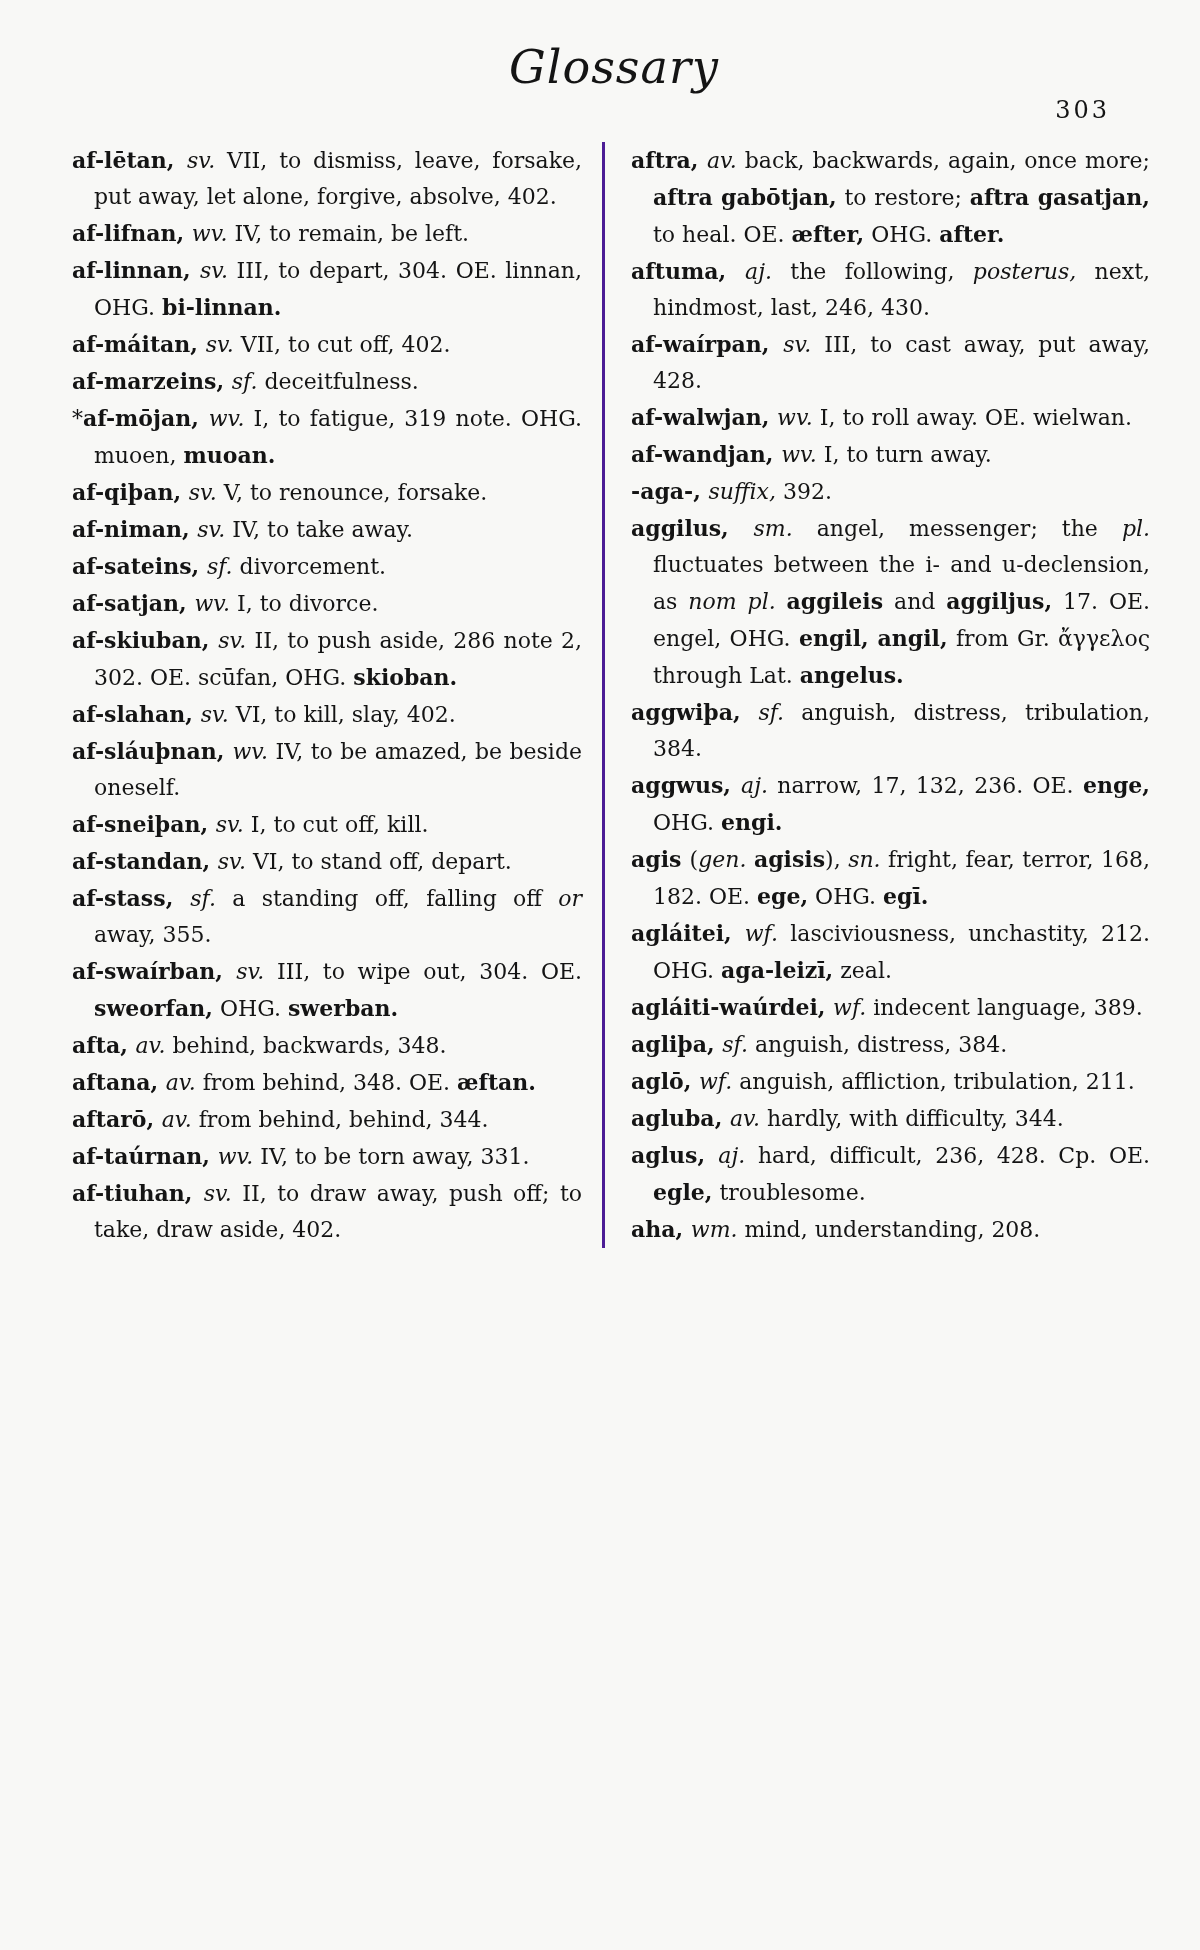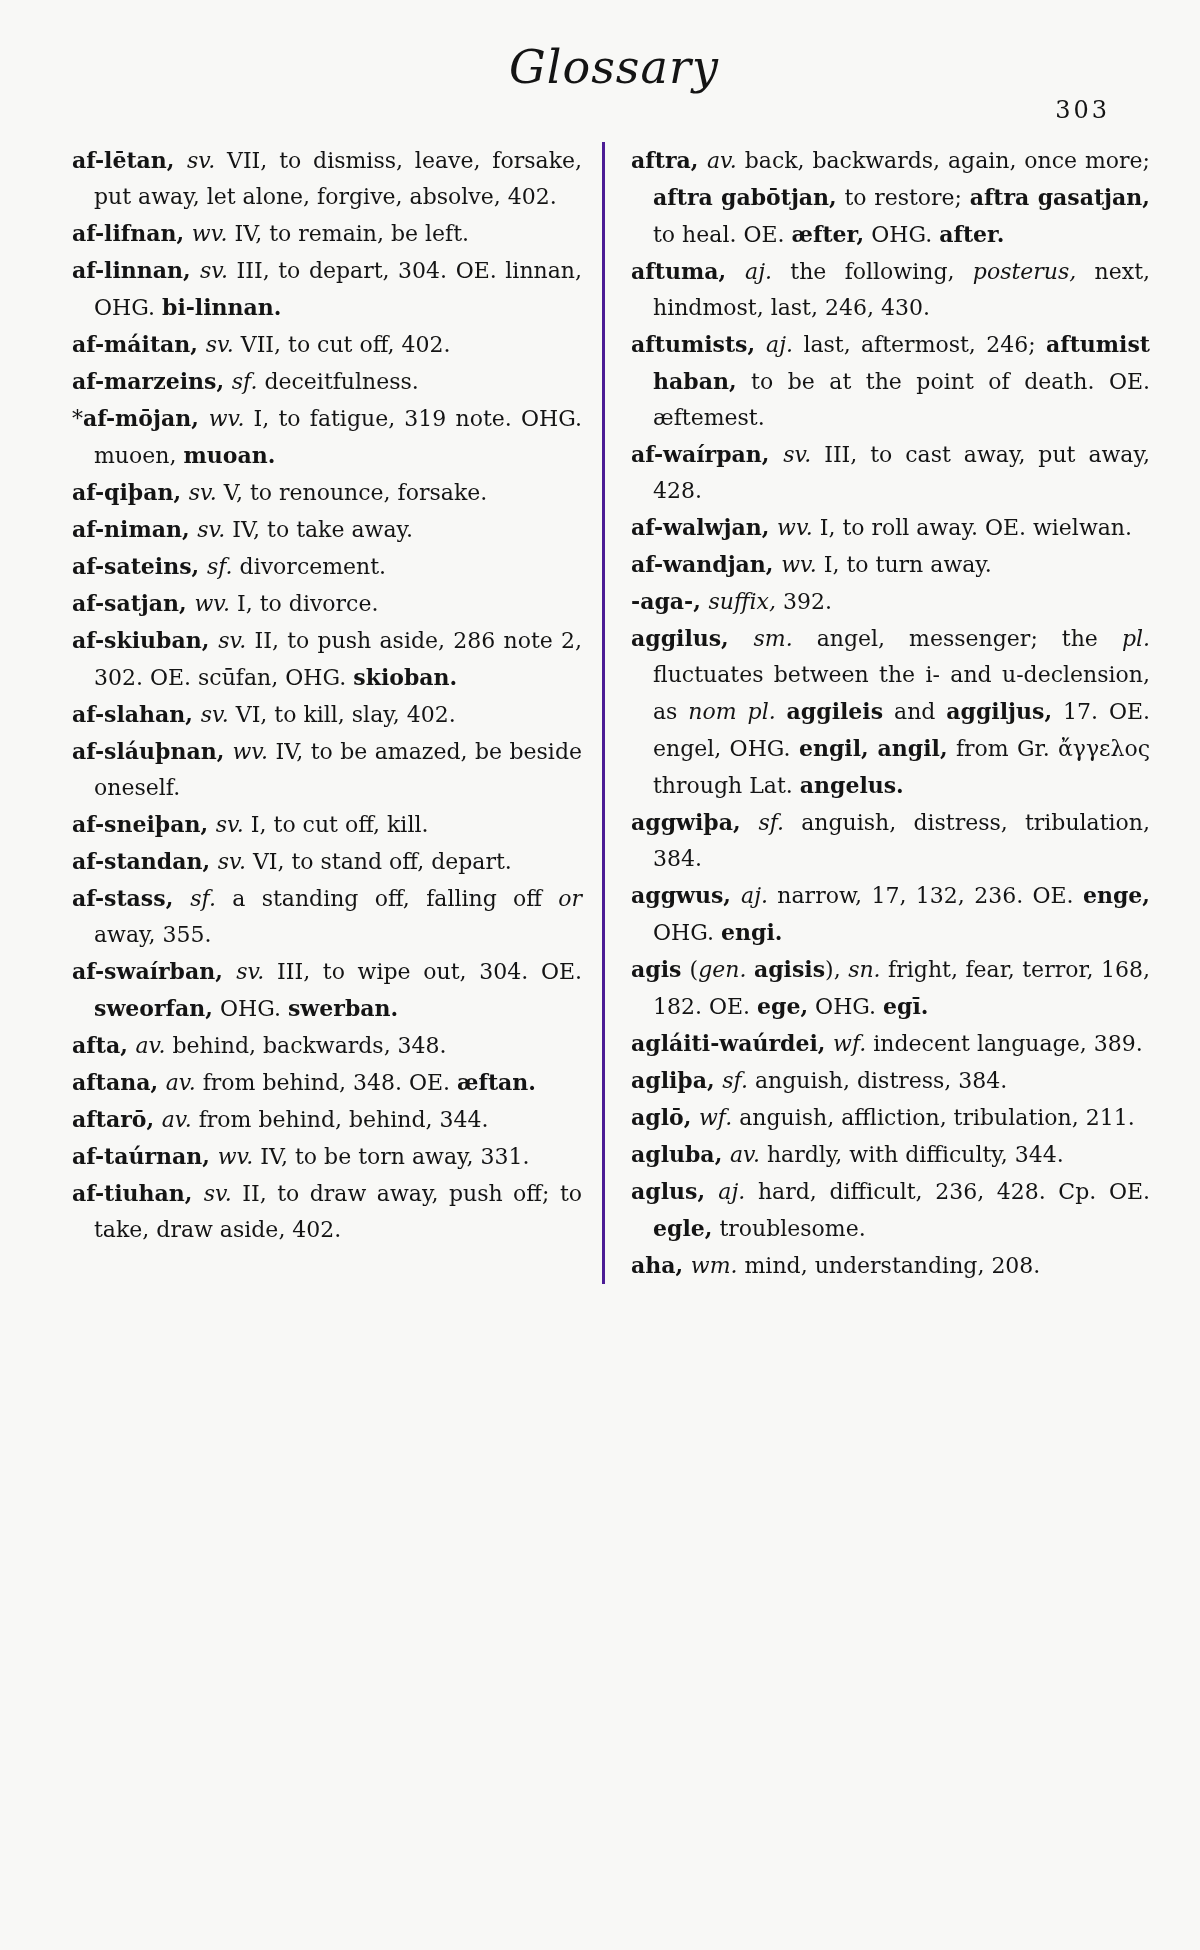--- a/index.html
+++ b/index.html
@@ -102,29 +102,29 @@
         <p class="entry"><span class="run-b">af-swaírban, </span><span class="run-i">sv.</span><span class="run-r"> III, to wipe out, 304. OE. </span><span class="run-b">sweorfan,</span><span class="run-r"> OHG. </span><span class="run-b">swerban.</span></p>
         <p class="entry"><span class="run-b">afta, </span><span class="run-i">av.</span><span class="run-r"> behind, backwards, 348.</span></p>
         <p class="entry"><span class="run-b">aftana, </span><span class="run-i">av.</span><span class="run-r"> from behind, 348. OE. </span><span class="run-b">æftan.</span></p>
         <p class="entry"><span class="run-b">aftarō, </span><span class="run-i">av.</span><span class="run-r"> from behind, behind, 344.</span></p>
         <p class="entry"><span class="run-b">af-taúrnan, </span><span class="run-i">wv.</span><span class="run-r"> IV, to be torn away, 331.</span></p>
         <p class="entry"><span class="run-b">af-tiuhan, </span><span class="run-i">sv.</span><span class="run-r"> II, to draw away, push off; to take, draw aside, 402.</span></p>
       </div>
     <div class="col col-right">
         <p class="entry"><span class="run-b">aftra, </span><span class="run-i">av.</span><span class="run-r"> back, backwards, again, once more; </span><span class="run-b">aftra gabōtjan,</span><span class="run-r"> to restore; </span><span class="run-b">aftra gasatjan,</span><span class="run-r"> to heal. OE. </span><span class="run-b">æfter,</span><span class="run-r"> OHG. </span><span class="run-b">after.</span></p>
         <p class="entry"><span class="run-b">aftuma, </span><span class="run-i">aj.</span><span class="run-r"> the following, </span><span class="run-i">posterus,</span><span class="run-r"> next, hindmost, last, 246, 430.</span></p>
-        <p class="entry"><span class="run-b">aftumists, </span><span class="run-i">aj.</span><span class="run-r"> last, aftermost, 246; </span><span class="run-b">aftumist haban,</span><span class="run-r"> to be at the point of death. OE. æftemest.</span></p>
         <p class="entry"><span class="run-b">af-waírpan, </span><span class="run-i">sv.</span><span class="run-r"> III, to cast away, put away, 428.</span></p>
         <p class="entry"><span class="run-b">af-walwjan, </span><span class="run-i">wv.</span><span class="run-r"> I, to roll away. OE. wielwan.</span></p>
         <p class="entry"><span class="run-b">af-wandjan, </span><span class="run-i">wv.</span><span class="run-r"> I, to turn away.</span></p>
         <p class="entry"><span class="run-b">-aga-, </span><span class="run-i">suffix,</span><span class="run-r"> 392.</span></p>
         <p class="entry"><span class="run-b">aggilus, </span><span class="run-i">sm.</span><span class="run-r"> angel, messenger; the </span><span class="run-i">pl.</span><span class="run-r"> fluctuates between the i- and u-declension, as </span><span class="run-i">nom pl.</span><span class="run-r"> </span><span class="run-b">aggileis</span><span class="run-r"> and </span><span class="run-b">aggiljus,</span><span class="run-r"> 17. OE. engel, OHG. </span><span class="run-b">engil, angil,</span><span class="run-r"> from Gr. ἄγγελος through Lat. </span><span class="run-b">angelus.</span></p>
         <p class="entry"><span class="run-b">aggwiþa, </span><span class="run-i">sf.</span><span class="run-r"> anguish, distress, tribulation, 384.</span></p>
         <p class="entry"><span class="run-b">aggwus, </span><span class="run-i">aj.</span><span class="run-r"> narrow, 17, 132, 236. OE. </span><span class="run-b">enge,</span><span class="run-r"> OHG. </span><span class="run-b">engi.</span></p>
         <p class="entry"><span class="run-b">agis </span><span class="run-r">(</span><span class="run-i">gen.</span><span class="run-r"> </span><span class="run-b">agisis</span><span class="run-r">), </span><span class="run-i">sn.</span><span class="run-r"> fright, fear, terror, 168, 182. OE. </span><span class="run-b">ege,</span><span class="run-r"> OHG. </span><span class="run-b">egī.</span></p>
+        <p class="entry"><span class="run-b">agláitei, </span><span class="run-i">wf.</span><span class="run-r"> lasciviousness, unchastity, 212. OHG. </span><span class="run-b">aga-leizī,</span><span class="run-r"> zeal.</span></p>
         <p class="entry"><span class="run-b">agláiti-waúrdei, </span><span class="run-i">wf.</span><span class="run-r"> indecent language, 389.</span></p>
         <p class="entry"><span class="run-b">agliþa, </span><span class="run-i">sf.</span><span class="run-r"> anguish, distress, 384.</span></p>
         <p class="entry"><span class="run-b">aglō, </span><span class="run-i">wf.</span><span class="run-r"> anguish, affliction, tribulation, 211.</span></p>
         <p class="entry"><span class="run-b">agluba, </span><span class="run-i">av.</span><span class="run-r"> hardly, with difficulty, 344.</span></p>
         <p class="entry"><span class="run-b">aglus, </span><span class="run-i">aj.</span><span class="run-r"> hard, difficult, 236, 428. Cp. OE. </span><span class="run-b">egle,</span><span class="run-r"> troublesome.</span></p>
         <p class="entry"><span class="run-b">aha, </span><span class="run-i">wm.</span><span class="run-r"> mind, understanding, 208.</span></p>
       </div>
   </div>
 </div>
 

